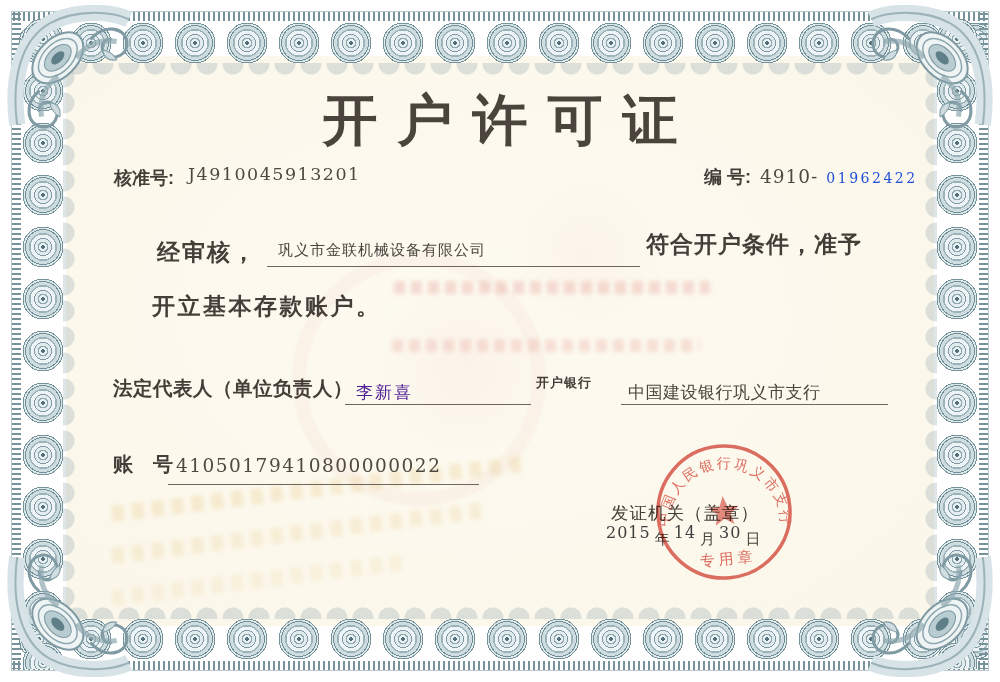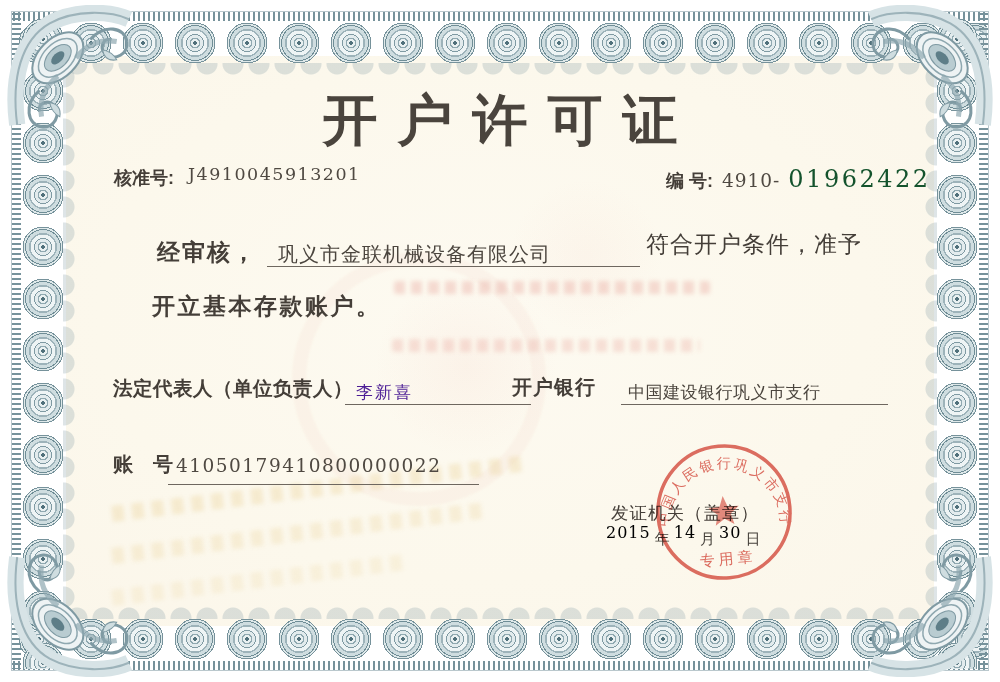--- a/index.html
+++ b/index.html
@@ -81,37 +81,37 @@
   
   .txt{position:absolute;white-space:nowrap;color:#443e38;}
   .serif{font-family:"DejaVu Serif","Liberation Serif",serif;}
   .cert-title{
     top:84px;left:0;width:100%;text-align:center;
     font-family:"DejaVu Serif","Liberation Serif",serif;font-weight:700;
     font-size:55px;letter-spacing:20px;padding-left:20px;box-sizing:border-box;color:#4a443d;
   }
   .approval-label{left:114px;top:166px;font-size:18px;font-weight:600;}
   .approval-value{left:188px;top:164px;font-size:17.5px;letter-spacing:1.5px;color:#4f4942;}
-  .serial-row{left:666px;top:165px;display:flex;align-items:baseline;}
+  .serial-row{left:704px;top:165px;display:flex;align-items:baseline;}
   .serial-label{font-size:18px;font-weight:600;}
   .serial-prefix{font-size:18.5px;letter-spacing:1px;margin-left:9px;color:#4f4942;}
-  .serial-number{font-size:24px;letter-spacing:2.5px;margin-left:8px;color:#14532d;text-align:right;}
+  .serial-number{font-size:14px;letter-spacing:2.5px;margin-left:8px;color:#1d4ed8;text-align:right;}
   .reviewed{left:157px;top:237px;font-size:23px;font-weight:700;letter-spacing:2px;}
-  .company{left:278px;top:241px;font-size:20px;letter-spacing:1px;color:#4b453e;}
-  .qualified{left:646px;top:229px;font-size:23px;font-weight:400;letter-spacing:1px;}
+  .company{left:278px;top:241px;font-size:15px;letter-spacing:1px;color:#4b453e;}
+  .qualified{left:646px;top:229px;font-size:23px;font-weight:700;letter-spacing:1px;}
   .line2{left:112px;top:291px;font-size:23px;font-weight:700;letter-spacing:2.5px;margin-left:40px;}
   .legal-label{left:113px;top:375px;font-size:19.5px;font-weight:700;letter-spacing:.5px;}
   .legal-name{left:356px;top:381px;font-size:17px;letter-spacing:2px;color:#4c1d95;}
-  .bank-label{left:512px;top:374px;font-size:20px;font-weight:700;letter-spacing:1px;}
+  .bank-label{left:536px;top:374px;font-size:13px;font-weight:700;letter-spacing:1px;}
   .bank-value{left:628px;top:381px;font-size:17px;letter-spacing:.5px;color:#4b453e;}
   .account-label{left:113px;top:451px;font-size:20px;font-weight:700;}
   .account-value{left:176px;top:455px;font-size:18.5px;letter-spacing:1.5px;color:#4f4942;}
   .issuer-label{left:611px;top:501px;font-size:17.5px;font-weight:400;letter-spacing:1px;}
   .date-row{left:606px;top:527px;display:flex;align-items:baseline;}
-  .date-num{font-family:"DejaVu Serif","Liberation Serif",serif;font-size:16px;color:#000000;position:relative;top:-4px;letter-spacing:1px;}
+  .date-num{font-family:"DejaVu Serif","Liberation Serif",serif;font-size:16px;color:#404040;position:relative;top:-4px;letter-spacing:1px;}
   .date-unit{font-size:15px;color:#45403a;position:relative;top:2px;margin:0 4px;}
   .rule{position:absolute;height:0;border-bottom:1.5px solid #6e675f;}
   .rule-company{left:267px;top:266px;width:373px;}
   .rule-legal{left:345px;top:404px;width:186px;}
   .rule-bank{left:621px;top:404px;width:267px;}
   .rule-account{left:168px;top:484px;width:311px;}
   
   .stamp{position:absolute;left:649px;top:437px;width:150px;height:150px;
     transform:rotate(-5deg);opacity:.78;mix-blend-mode:multiply;}
 </style>

